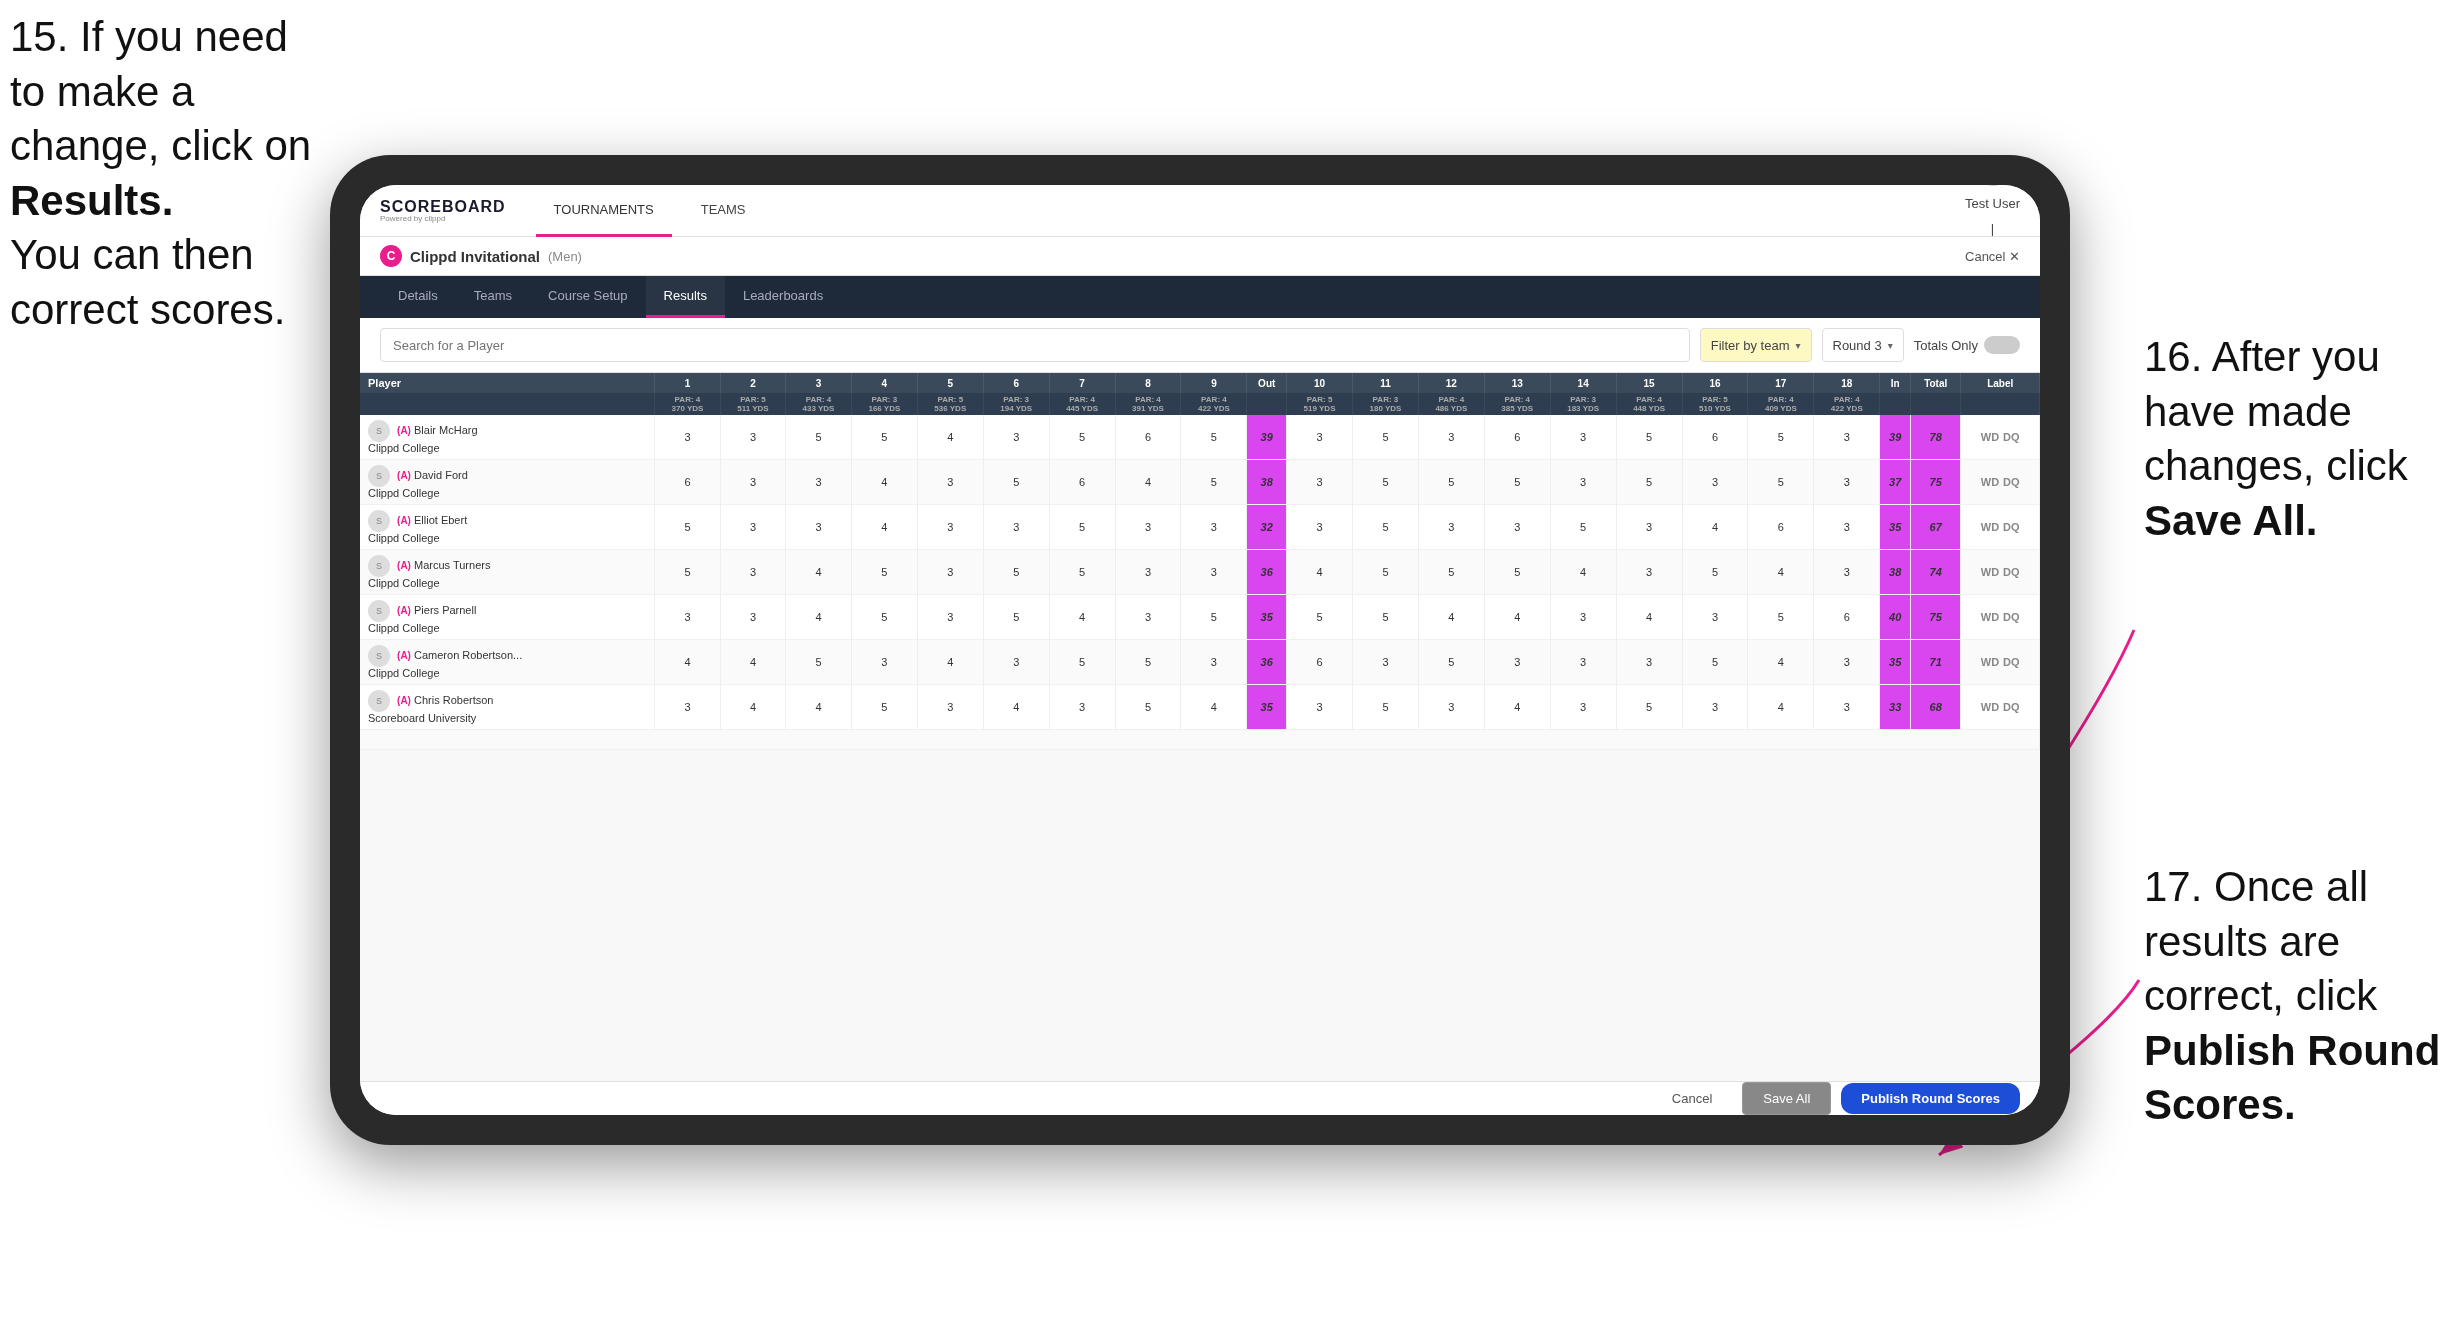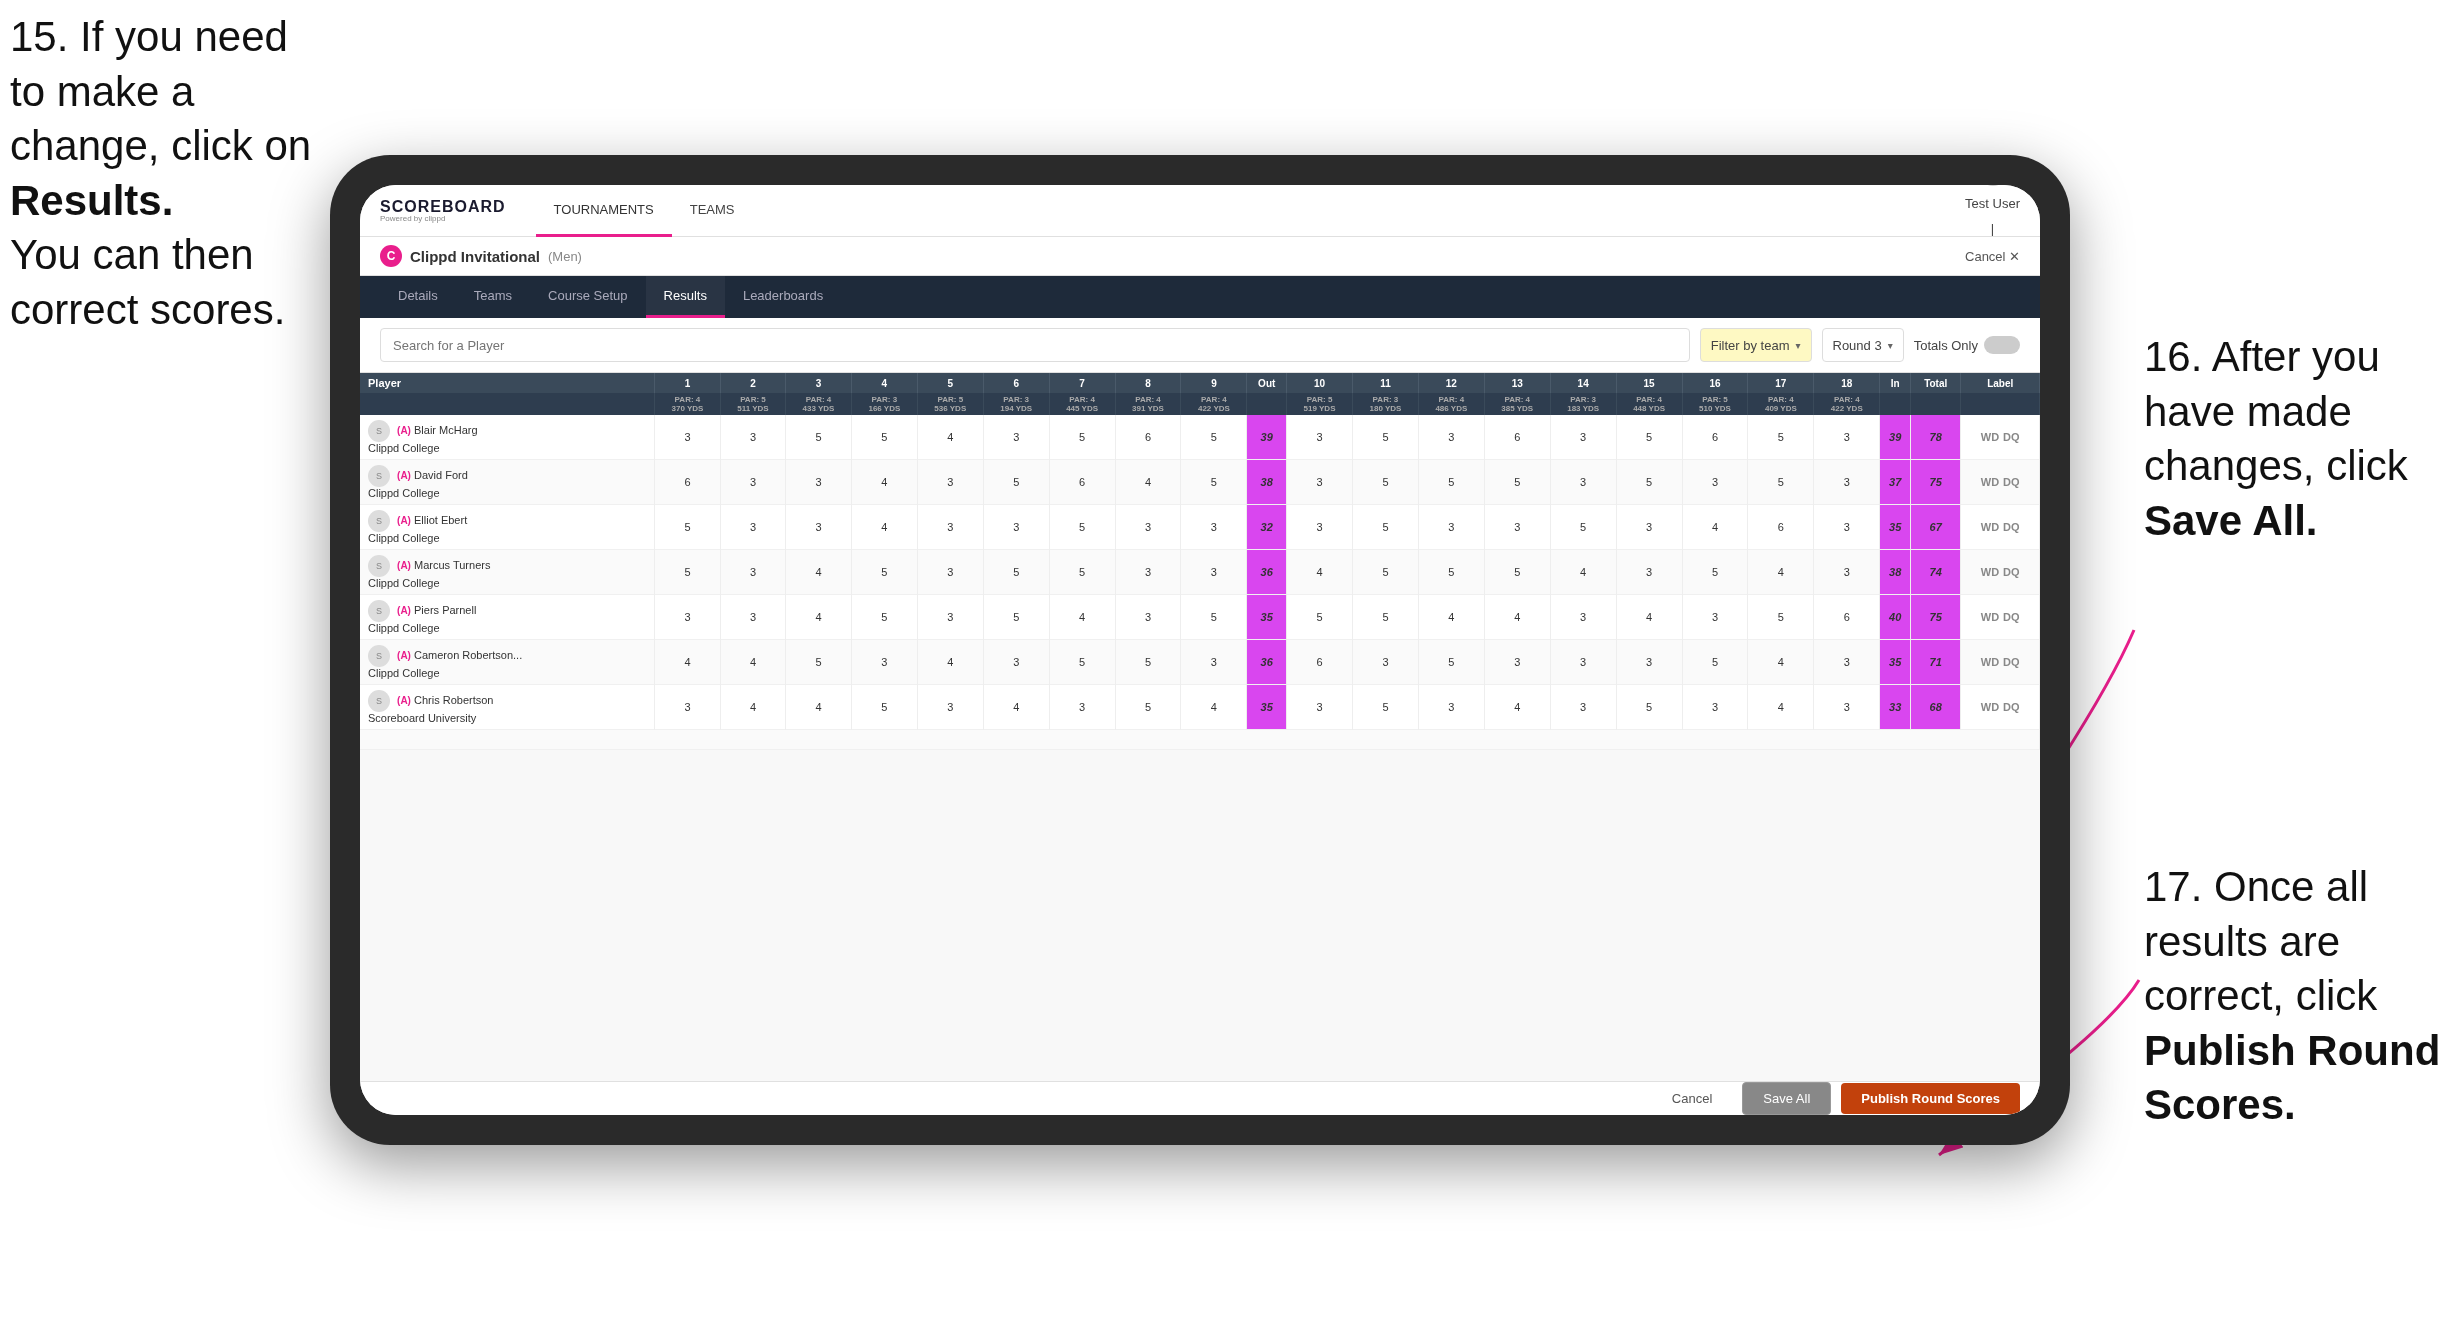--- a/index.html
+++ b/index.html
@@ -96,21 +96,21 @@
       line-height: 1;
     }
     .logo-sub {
       font-size: 8px;
       color: #888;
       line-height: 1;
     }
 
     .nav-links {
       display: flex;
-      gap: 0;
+      gap: 11px;
       flex: 1;
     }
 
     .nav-link {
       font-size: 13px;
       color: #444;
       padding: 0 18px;
       height: 52px;
       display: flex;
       align-items: center;
@@ -407,24 +407,24 @@
       border: 1px solid #999;
       background: #888;
       color: white;
       font-size: 13px;
       border-radius: 4px;
       cursor: pointer;
     }
     .btn-publish {
       padding: 8px 20px;
       border: none;
-      background: #c2410c;
+      background: #1d4ed8;
       color: white;
       font-size: 13px;
-      border-radius: 4px;
+      border-radius: 12px;
       cursor: pointer;
       font-weight: 600;
     }
 
     
     .arrow-svg {
       position: absolute;
     }
 
     

